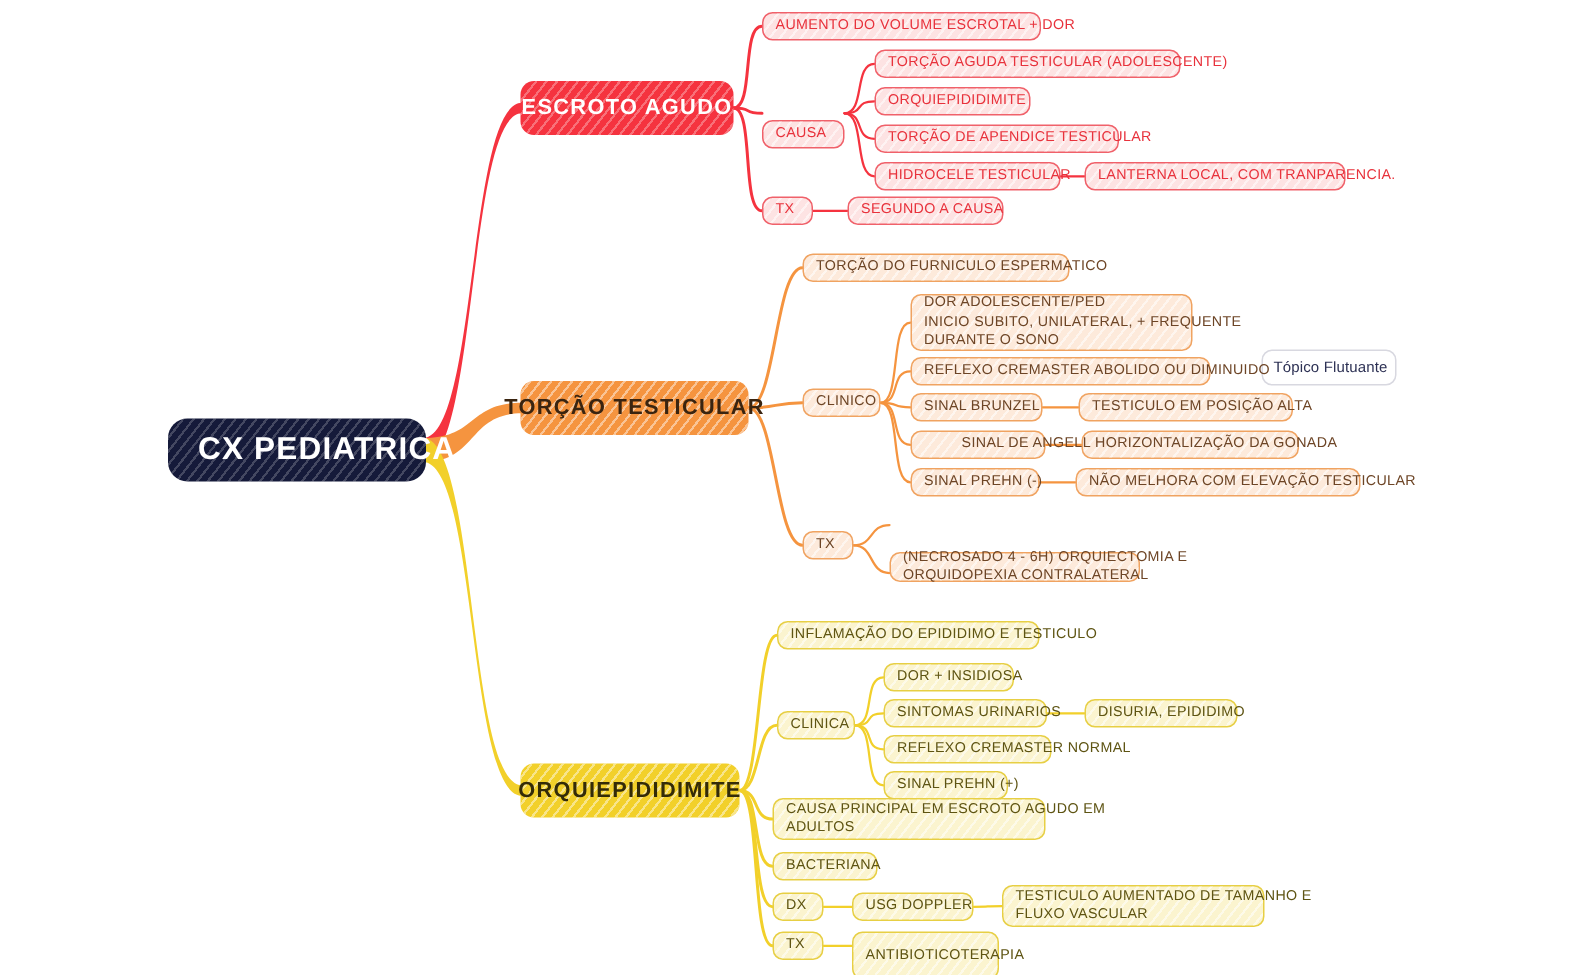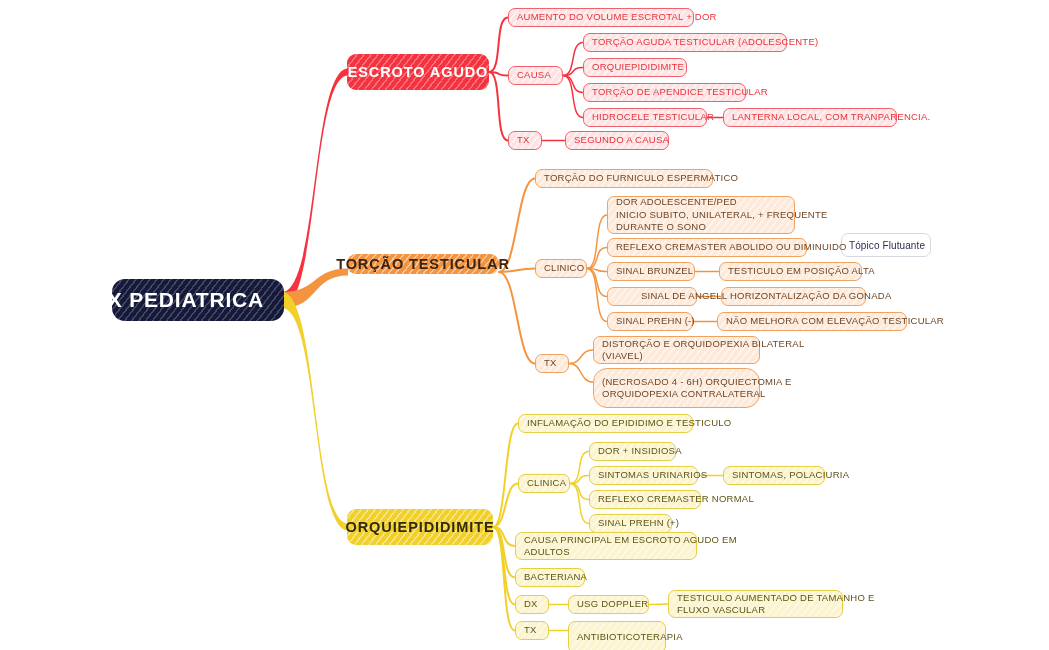--- a/index.html
+++ b/index.html
@@ -54,21 +54,21 @@
 
   
   .node.central {
     background: #151a3a;
     color: #ffffff;
     border-radius: 13px;
     font-size: 21px;
     font-weight: bold;
     letter-spacing: 0.8px;
     padding: 0 20px;
-    justify-content: flex-end;
+    justify-content: flex-start;
   }
   .node.central::after {
     background-image: repeating-linear-gradient(
         -52deg,
         rgba(255,255,255,0.00) 0px,
         rgba(255,255,255,0.00) 4px,
         rgba(255,255,255,0.20) 4px,
         rgba(255,255,255,0.20) 5.5px);
   }
 
@@ -178,52 +178,50 @@
       <path d="M 493 527 C 507 527 501 577.5 515 577.5" fill="none" stroke="#f2d02a" stroke-width="2" stroke-linecap="round"></path>
       <path d="M 493 527 C 507 527 501 604.5 515 604.5" fill="none" stroke="#f2d02a" stroke-width="2" stroke-linecap="round"></path>
       <path d="M 549 604.5 C 563 604.5 554 604.5 568 604.5" fill="none" stroke="#f2d02a" stroke-width="1.5" stroke-linecap="round"></path>
       <path d="M 649 604.5 C 663 604.5 654 604 668 604" fill="none" stroke="#f2d02a" stroke-width="1.5" stroke-linecap="round"></path>
       <path d="M 493 527 C 507 527 501 630.5 515 630.5" fill="none" stroke="#f2d02a" stroke-width="2" stroke-linecap="round"></path>
       <path d="M 549 630.5 C 563 630.5 554 630.5 568 630.5" fill="none" stroke="#f2d02a" stroke-width="1.5" stroke-linecap="round"></path>
     </svg>
 <div class="node central" style="left: 112px; top: 279px; width: 172px; height: 42px;"><span>CX PEDIATRICA</span></div>
     <div class="node branch red" style="left: 347px; top: 54px; width: 142px; height: 36px;"><span>ESCROTO AGUDO</span></div>
     <div class="node leaf red" style="left: 508px; top: 8px; width: 186px; height: 19px;"><span>AUMENTO DO VOLUME ESCROTAL + DOR</span></div>
-    <div class="node leaf red" style="left: 508px; top: 66px; width: 55px; height: 19px;"><span>CAUSA</span></div>
+    <div class="node leaf red" style="left: 508px; top: 80px; width: 55px; height: 19px;"><span>CAUSA</span></div>
     <div class="node leaf red" style="left: 583px; top: 33px; width: 204px; height: 19px;"><span>TORÇÃO AGUDA TESTICULAR (ADOLESCENTE)</span></div>
     <div class="node leaf red" style="left: 583px; top: 58px; width: 104px; height: 19px;"><span>ORQUIEPIDIDIMITE</span></div>
     <div class="node leaf red" style="left: 583px; top: 83px; width: 163px; height: 19px;"><span>TORÇÃO DE APENDICE TESTICULAR</span></div>
     <div class="node leaf red" style="left: 583px; top: 108px; width: 124px; height: 19px;"><span>HIDROCELE TESTICULAR</span></div>
     <div class="node leaf red" style="left: 723px; top: 108px; width: 174px; height: 19px;"><span>LANTERNA LOCAL, COM TRANPARENCIA.</span></div>
     <div class="node leaf red" style="left: 508px; top: 131px; width: 34px; height: 19px;"><span>TX</span></div>
     <div class="node leaf red" style="left: 565px; top: 131px; width: 104px; height: 19px;"><span>SEGUNDO A CAUSA</span></div>
-    <div class="node branch orange" style="left: 347px; top: 254px; width: 152px; height: 20px; text-align: right;"><span>TORÇÃO TESTICULAR</span></div>
+    <div class="node branch orange" style="left: 347px; top: 254px; width: 152px; height: 36px; text-align: right;"><span>TORÇÃO TESTICULAR</span></div>
     <div class="node leaf orange" style="left: 535px; top: 169px; width: 178px; height: 19px;"><span>TORÇÃO DO FURNICULO ESPERMATICO</span></div>
     <div class="node leaf orange" style="left: 535px; top: 259px; width: 52px; height: 19px;"><span>CLINICO</span></div>
     <div class="node leaf orange multiline" style="left: 607px; top: 196px; width: 188px; height: 38px;"><span>DOR ADOLESCENTE/PED
 INICIO SUBITO, UNILATERAL, + FREQUENTE
 DURANTE O SONO</span></div>
     <div class="node leaf orange" style="left: 607px; top: 238px; width: 200px; height: 19px;"><span>REFLEXO CREMASTER ABOLIDO OU DIMINUIDO</span></div>
     <div class="node leaf orange" style="left: 607px; top: 262px; width: 88px; height: 19px;"><span>SINAL BRUNZEL</span></div>
     <div class="node leaf orange" style="left: 719px; top: 262px; width: 143px; height: 19px;"><span>TESTICULO EM POSIÇÃO ALTA</span></div>
     <div class="node leaf orange" style="left: 607px; top: 287px; width: 90px; height: 19px; padding-left: 33px;"><span>SINAL DE ANGELL</span></div>
     <div class="node leaf orange" style="left: 721px; top: 287px; width: 145px; height: 19px;"><span>HORIZONTALIZAÇÃO DA GONADA</span></div>
     <div class="node leaf orange" style="left: 607px; top: 312px; width: 86px; height: 19px;"><span>SINAL PREHN (-)</span></div>
     <div class="node leaf orange" style="left: 717px; top: 312px; width: 190px; height: 19px;"><span>NÃO MELHORA COM ELEVAÇÃO TESTICULAR</span></div>
     <div class="node leaf orange" style="left: 535px; top: 354px; width: 34px; height: 19px;"><span>TX</span></div>
-    <div class="node leaf orange multiline" style="left: 593px; top: 336px; width: 167px; height: 28px;"><span>DISTORÇÃO E ORQUIDOPEXIA BILATERAL
-(VIAVEL)</span></div>
-    <div class="node leaf orange multiline" style="left: 593px; top: 368px; width: 167px; height: 40px; border-radius: 14px;"><span>(NECROSADO 4 - 6H) ORQUIECTOMIA E
+    <div class="node leaf orange multiline" style="left: 593px; top: 368px; width: 167px; height: 20px;"><span>(NECROSADO 4 - 6H) ORQUIECTOMIA E
 ORQUIDOPEXIA CONTRALATERAL</span></div>
     <div class="node branch yellow" style="left: 347px; top: 509px; width: 146px; height: 36px;"><span>ORQUIEPIDIDIMITE</span></div>
     <div class="node leaf yellow" style="left: 518px; top: 414px; width: 175px; height: 19px;"><span>INFLAMAÇÃO DO EPIDIDIMO E TESTICULO</span></div>
     <div class="node leaf yellow" style="left: 518px; top: 474px; width: 52px; height: 19px;"><span>CLINICA</span></div>
     <div class="node leaf yellow" style="left: 589px; top: 442px; width: 87px; height: 19px;"><span>DOR + INSIDIOSA</span></div>
     <div class="node leaf yellow" style="left: 589px; top: 466px; width: 109px; height: 19px;"><span>SINTOMAS URINARIOS</span></div>
-    <div class="node leaf yellow" style="left: 723px; top: 466px; width: 102px; height: 19px;"><span>SINTOMAS, POLACIURIA</span></div>
+    <div class="node leaf yellow" style="left: 723px; top: 466px; width: 102px; height: 19px;"><span>DISURIA, EPIDIDIMO</span></div>
     <div class="node leaf yellow" style="left: 589px; top: 490px; width: 112px; height: 19px;"><span>REFLEXO CREMASTER NORMAL</span></div>
     <div class="node leaf yellow" style="left: 589px; top: 514px; width: 83px; height: 19px;"><span>SINAL PREHN (+)</span></div>
     <div class="node leaf yellow multiline" style="left: 515px; top: 532px; width: 182px; height: 28px;"><span>CAUSA PRINCIPAL EM ESCROTO AGUDO EM
 ADULTOS</span></div>
     <div class="node leaf yellow" style="left: 515px; top: 568px; width: 70px; height: 19px;"><span>BACTERIANA</span></div>
     <div class="node leaf yellow" style="left: 515px; top: 595px; width: 34px; height: 19px;"><span>DX</span></div>
     <div class="node leaf yellow" style="left: 568px; top: 595px; width: 81px; height: 19px;"><span>USG DOPPLER</span></div>
     <div class="node leaf yellow multiline" style="left: 668px; top: 590px; width: 175px; height: 28px;"><span>TESTICULO AUMENTADO DE TAMANHO E
 FLUXO VASCULAR</span></div>
     <div class="node leaf yellow" style="left: 515px; top: 621px; width: 34px; height: 19px;"><span>TX</span></div>

